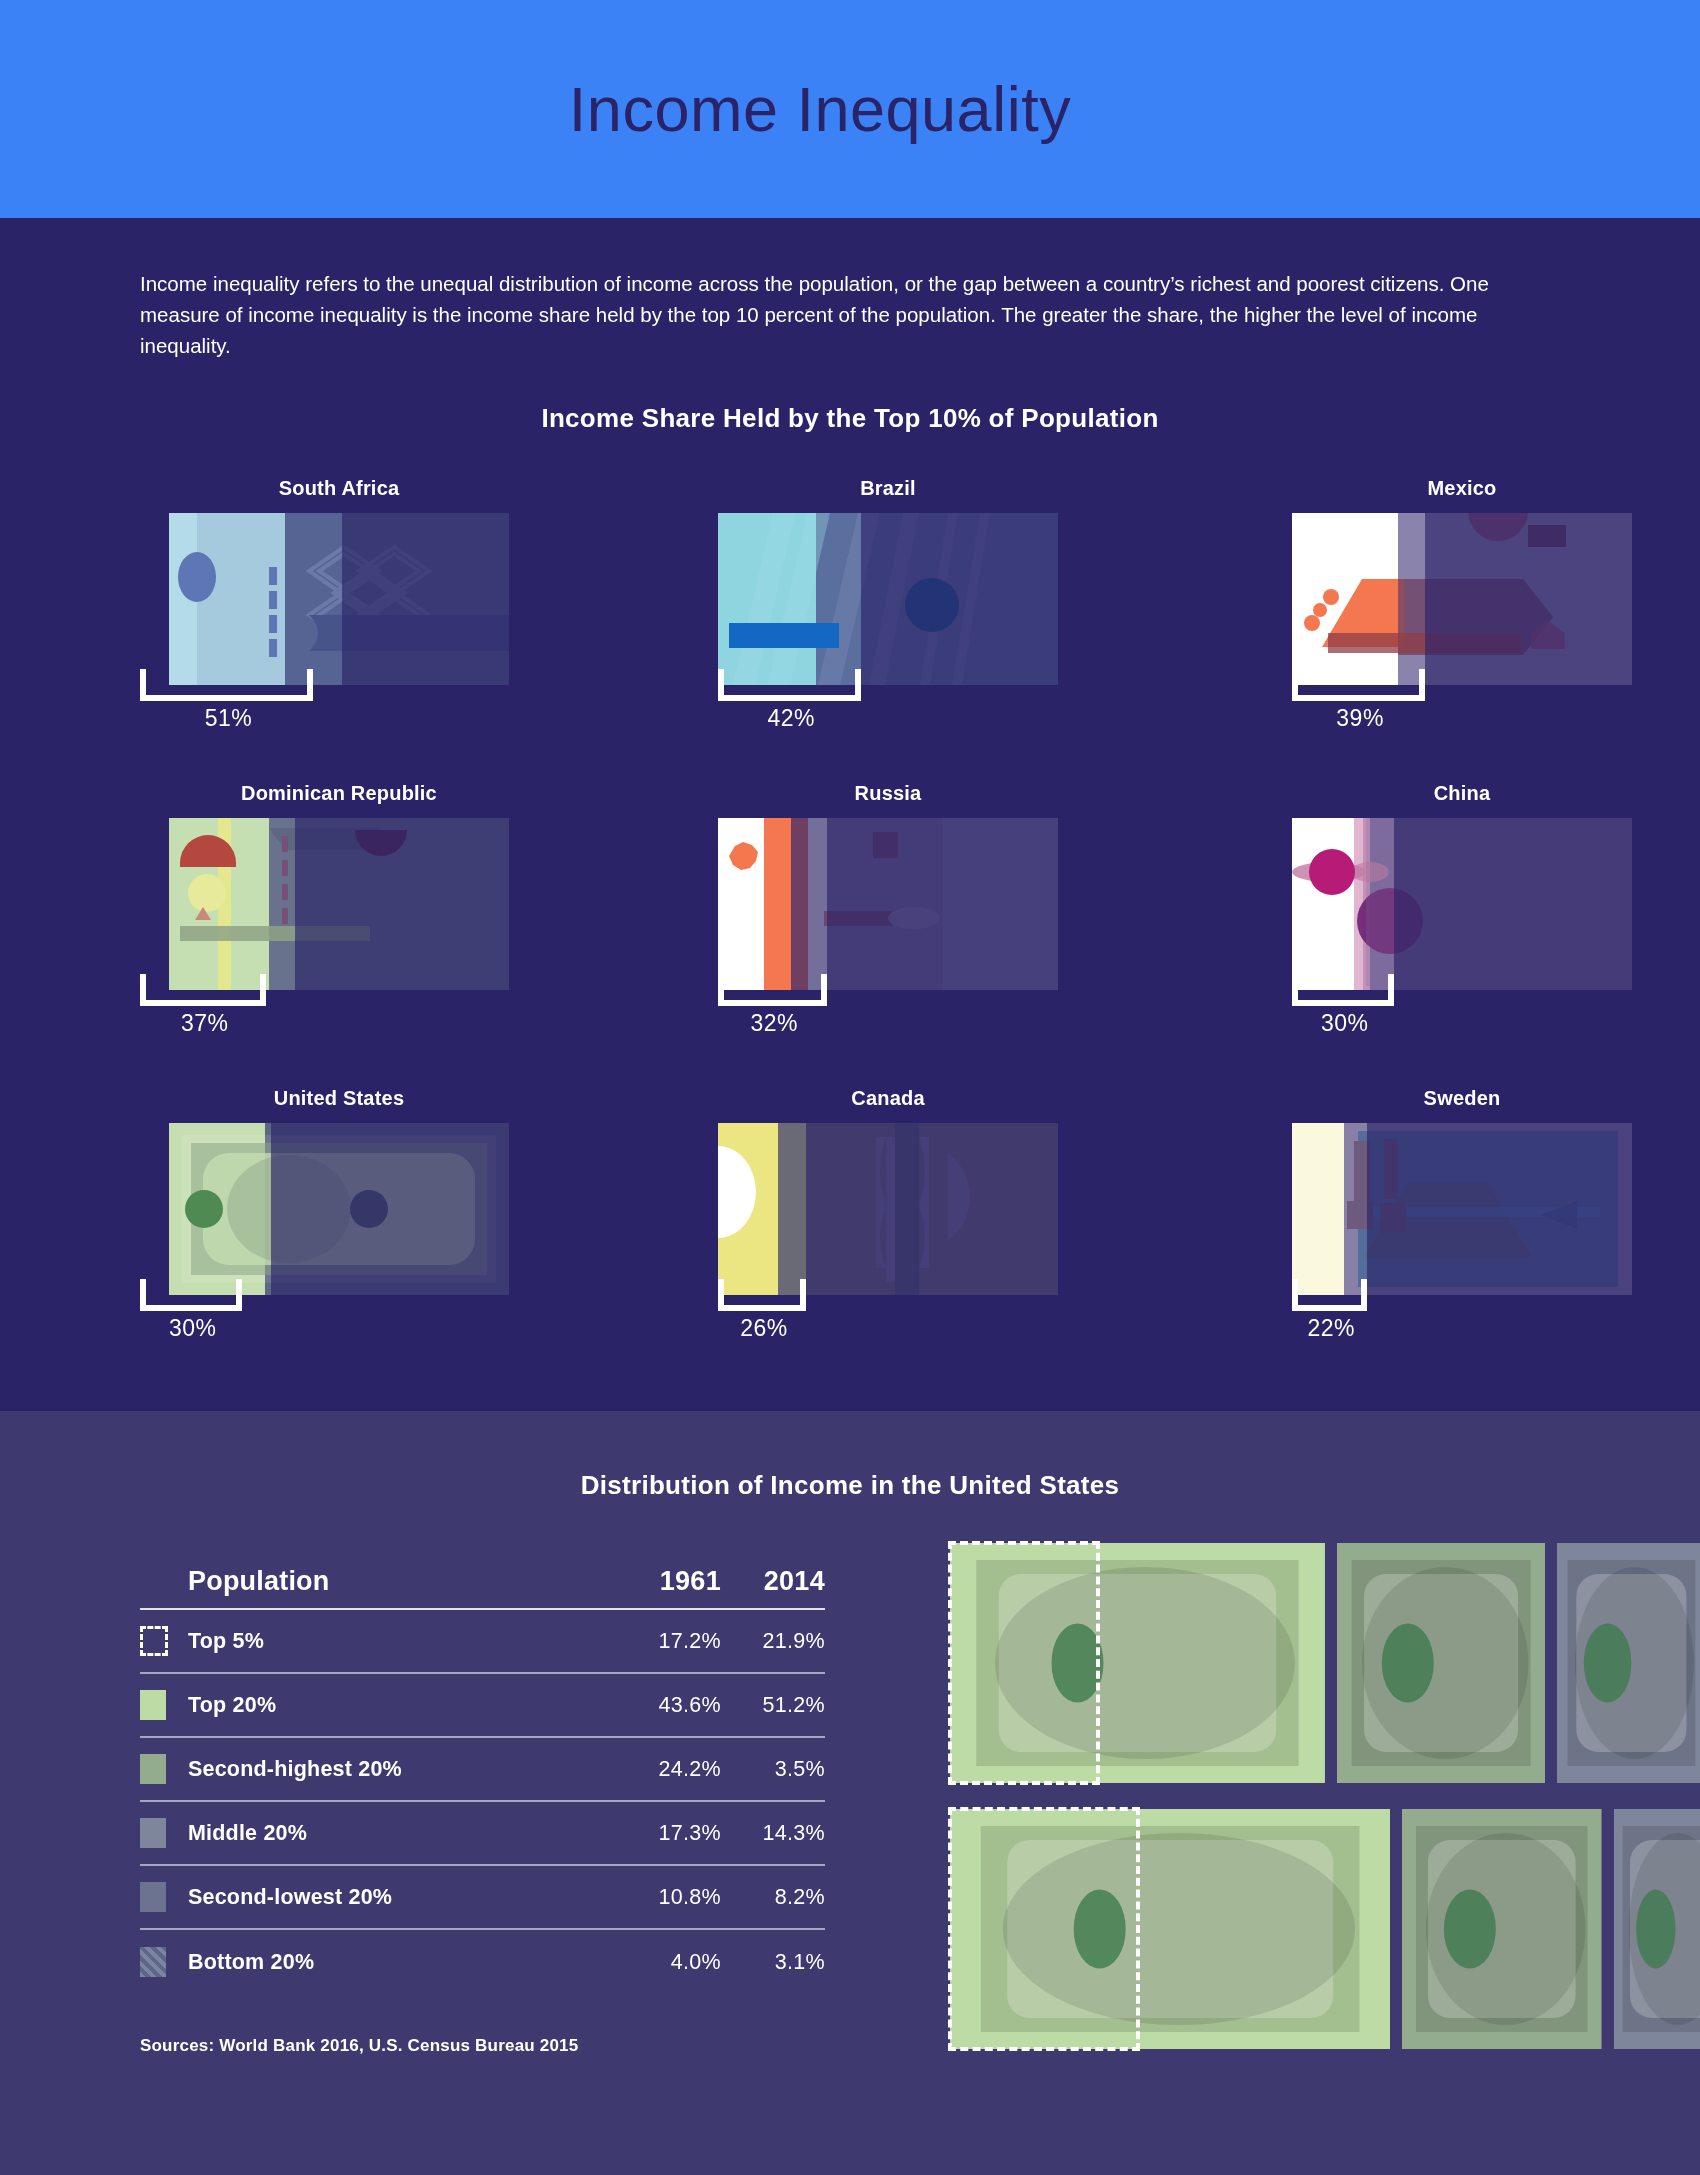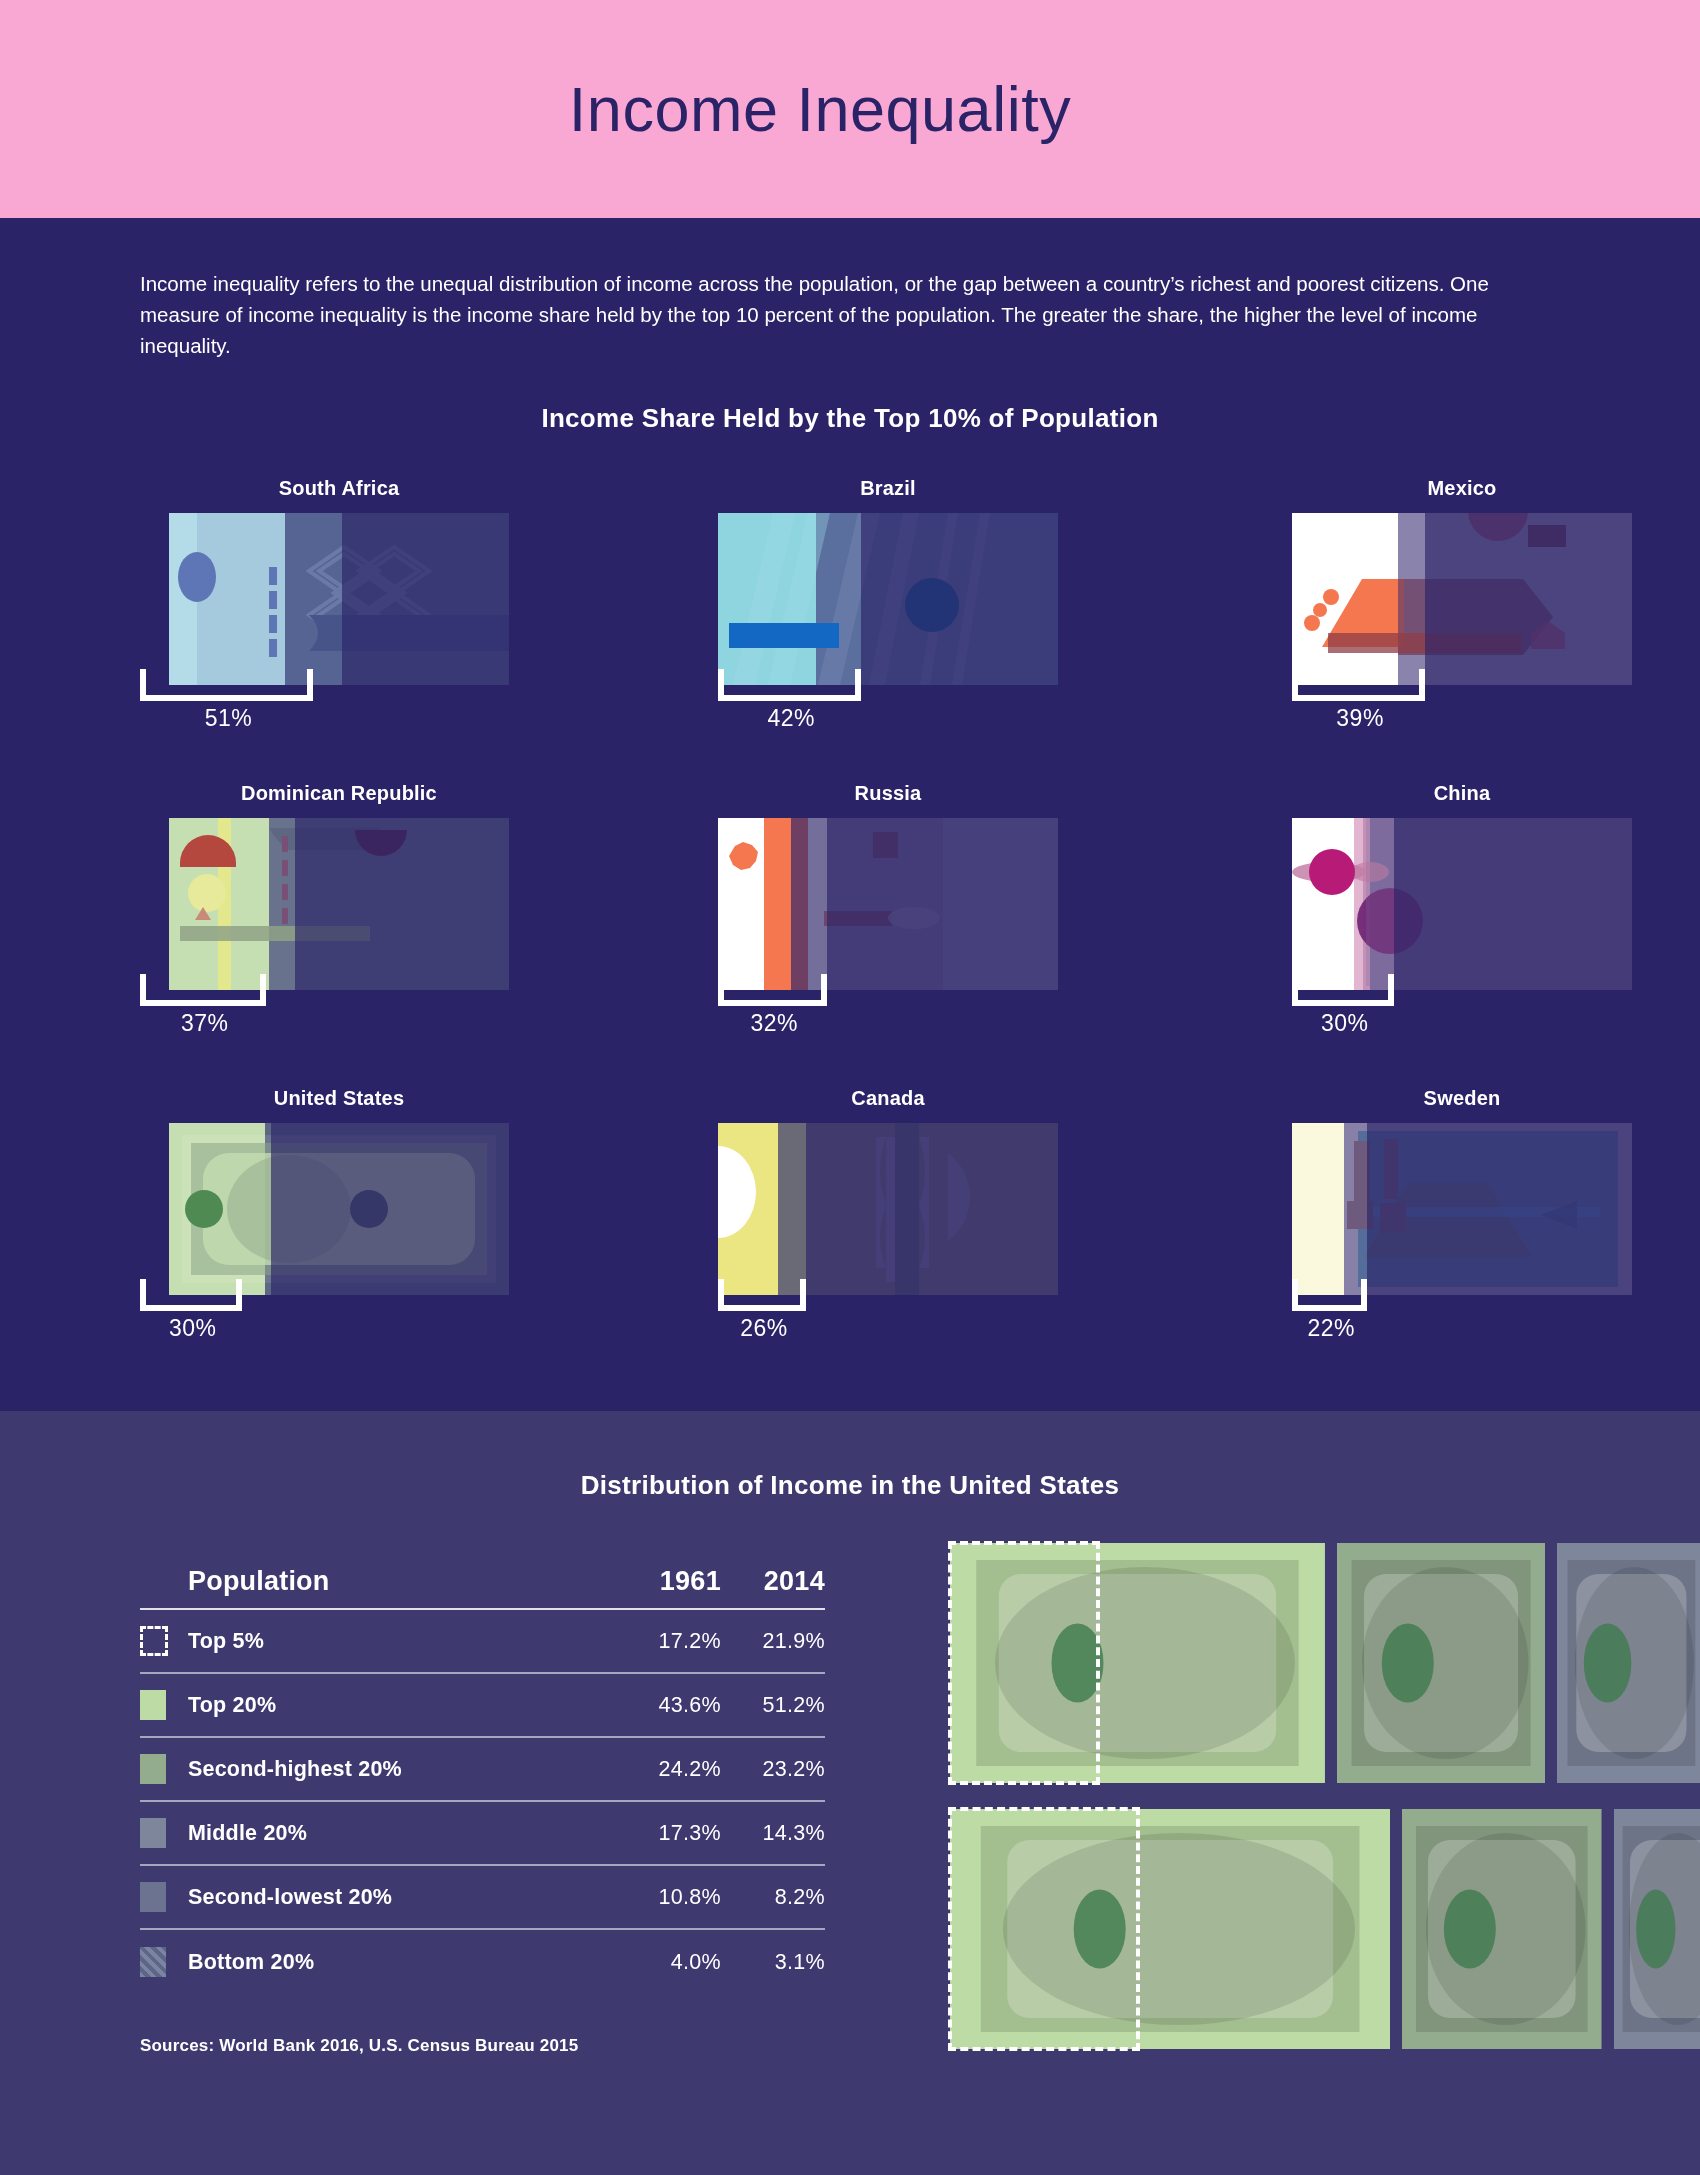--- a/index.html
+++ b/index.html
@@ -16,21 +16,21 @@
   .header-brand {
     width:520px; height:218px; background:#00b5ef;
     display:flex; flex-direction:column; justify-content:center;
     padding-left:140px;
   }
   .brand-line {
     font-family:"DejaVu Serif", serif; font-weight:bold;
     font-size:28px; color:#ffffff; letter-spacing:.2px; line-height:1.35;
   }
   .header-title-wrap {
-    flex:1; height:218px; background:#f9a8d4;
+    flex:1; height:218px; background:#3b82f6;
     display:flex; align-items:center; justify-content:center;
     padding-right:60px;
   }
   .header-title {
     font-family:"Liberation Sans", sans-serif; font-weight:300;
     font-size:63px; color:#2a2367; letter-spacing:.5px;
   }
 
   
   .panel-top { position:absolute; left:0; top:218px; width:1700px; height:1193px; background:#2a2367; }
@@ -376,21 +376,21 @@
         <div class="c-label">Top 20%</div>
         <div class="c-y1">43.6%</div>
         <div class="c-y2">51.2%</div>
       </div>
       <div class="row">
         <div class="c-swatch">
           <span class="sw" style="background: rgb(147, 172, 142);"></span>
         </div>
         <div class="c-label">Second-highest 20%</div>
         <div class="c-y1">24.2%</div>
-        <div class="c-y2">23.2%</div>
+        <div class="c-y2">3.5%</div>
       </div>
       <div class="row">
         <div class="c-swatch">
           <span class="sw" style="background: rgb(126, 134, 155);"></span>
         </div>
         <div class="c-label">Middle 20%</div>
         <div class="c-y1">17.3%</div>
         <div class="c-y2">14.3%</div>
       </div>
       <div class="row">

